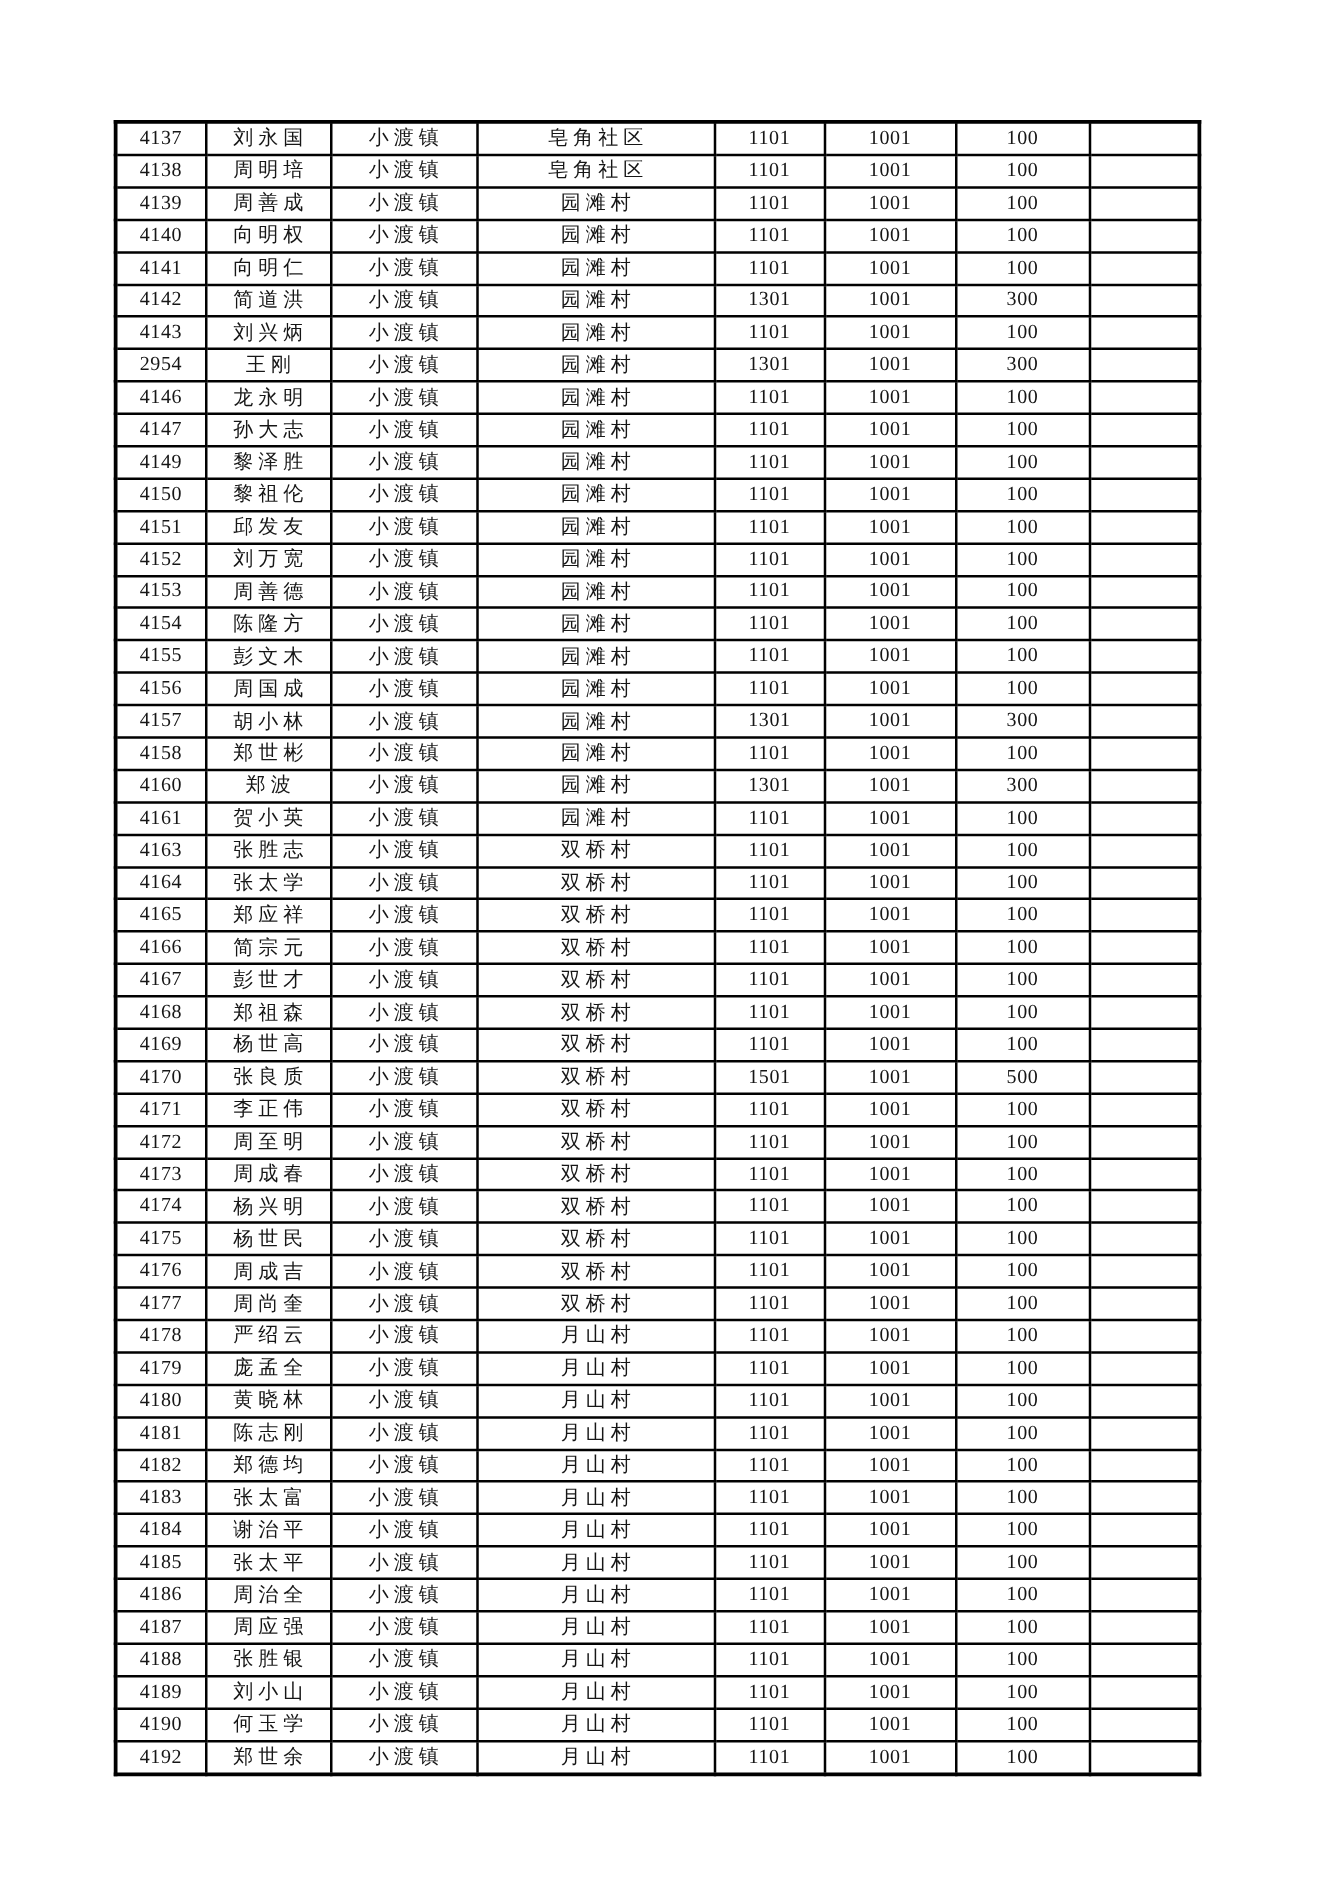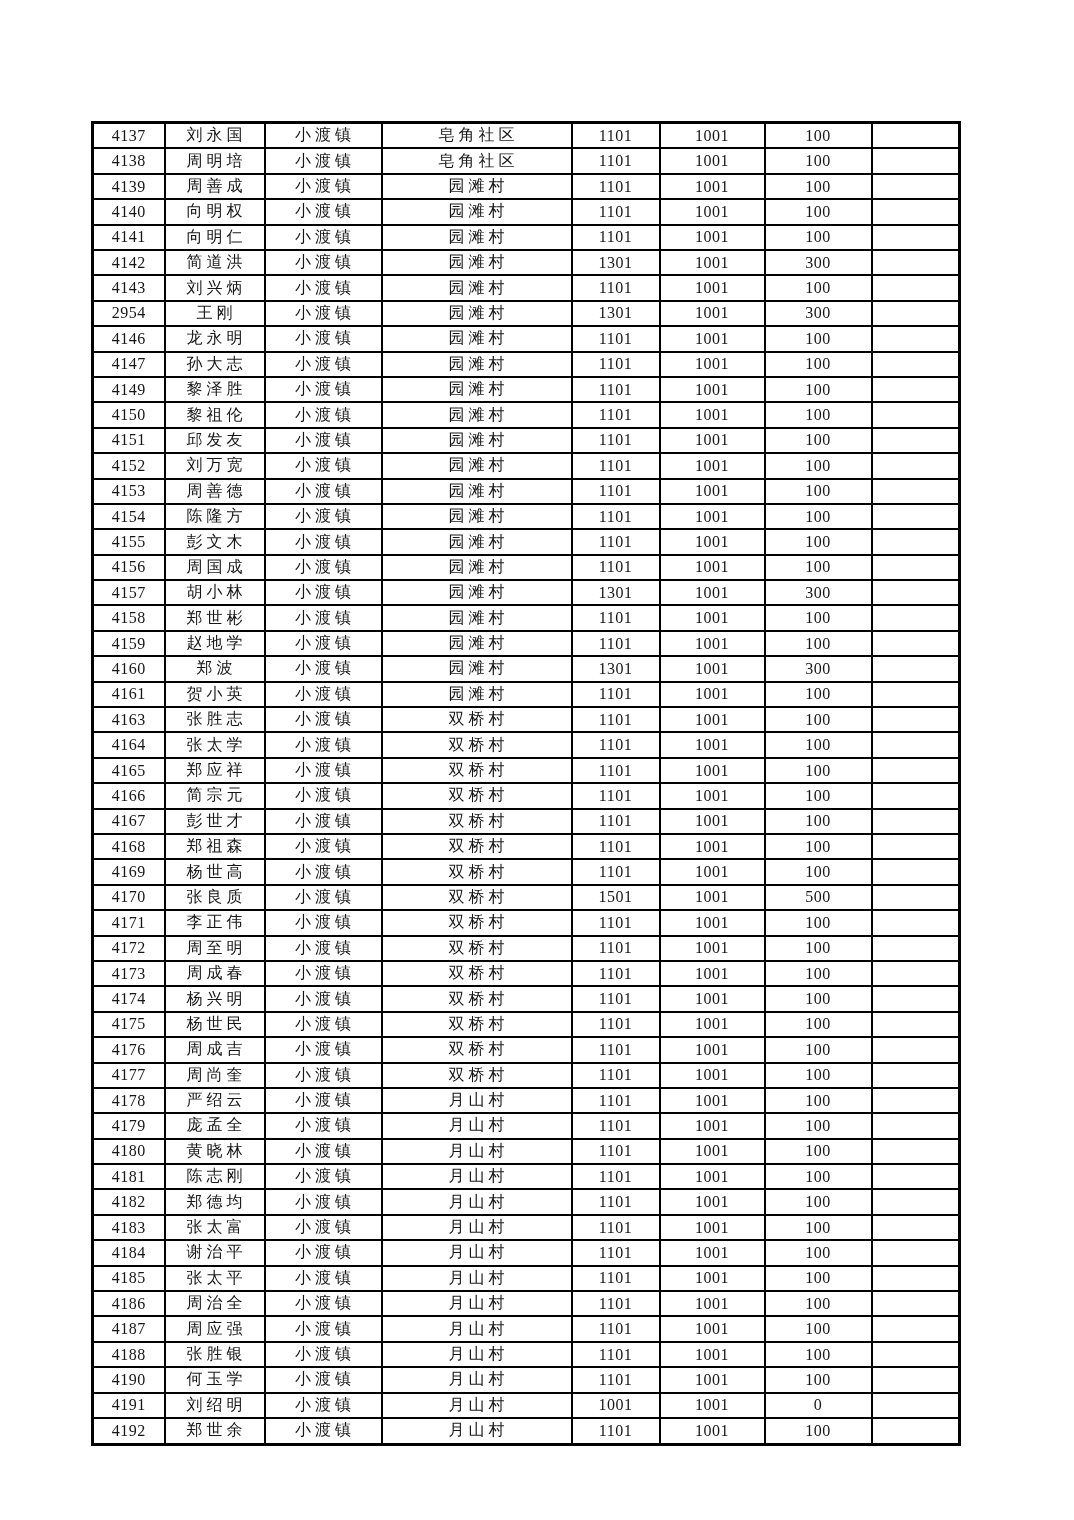--- a/index.html
+++ b/index.html
@@ -17,21 +17,20 @@
     position: absolute;
     left: 91px;
     top: 96px;
   }
   table.roster {
     border-collapse: collapse;
     table-layout: fixed;
     width: 867px;
     height: 1325px;
     border: 3px solid #000000;
-    margin-top: 25px;
   }
   table.roster td {
     border: 2px solid #000000;
     padding: 0;
     text-align: center;
     vertical-align: middle;
     font-family: "Liberation Serif", "DejaVu Serif", serif;
     font-size: 16px;
     color: #161616;
     white-space: nowrap;
@@ -255,30 +254,20 @@
     <td class="num">4158</td>
     <td class="cn">郑世彬</td>
     <td class="cn">小渡镇</td>
     <td class="cn">园滩村</td>
     <td class="num">1101</td>
     <td class="num">1001</td>
     <td class="num">100</td>
     <td class="blank"></td>
   </tr>
         <tr>
-    <td class="num">4159</td>
-    <td class="cn">赵地学</td>
-    <td class="cn">小渡镇</td>
-    <td class="cn">园滩村</td>
-    <td class="num">1101</td>
-    <td class="num">1001</td>
-    <td class="num">100</td>
-    <td class="blank"></td>
-  </tr>
-        <tr>
     <td class="num">4160</td>
     <td class="cn">郑波</td>
     <td class="cn">小渡镇</td>
     <td class="cn">园滩村</td>
     <td class="num">1301</td>
     <td class="num">1001</td>
     <td class="num">300</td>
     <td class="blank"></td>
   </tr>
         <tr>
@@ -545,37 +534,37 @@
     <td class="num">4188</td>
     <td class="cn">张胜银</td>
     <td class="cn">小渡镇</td>
     <td class="cn">月山村</td>
     <td class="num">1101</td>
     <td class="num">1001</td>
     <td class="num">100</td>
     <td class="blank"></td>
   </tr>
         <tr>
+    <td class="num">4189</td>
+    <td class="cn">刘小山</td>
+    <td class="cn">小渡镇</td>
+    <td class="cn">月山村</td>
+    <td class="num">1101</td>
+    <td class="num">1001</td>
+    <td class="num">100</td>
+    <td class="blank"></td>
+  </tr>
+        <tr>
     <td class="num">4190</td>
     <td class="cn">何玉学</td>
     <td class="cn">小渡镇</td>
     <td class="cn">月山村</td>
     <td class="num">1101</td>
     <td class="num">1001</td>
     <td class="num">100</td>
-    <td class="blank"></td>
-  </tr>
-        <tr>
-    <td class="num">4191</td>
-    <td class="cn">刘绍明</td>
-    <td class="cn">小渡镇</td>
-    <td class="cn">月山村</td>
-    <td class="num">1001</td>
-    <td class="num">1001</td>
-    <td class="num">0</td>
     <td class="blank"></td>
   </tr>
         <tr>
     <td class="num">4192</td>
     <td class="cn">郑世余</td>
     <td class="cn">小渡镇</td>
     <td class="cn">月山村</td>
     <td class="num">1101</td>
     <td class="num">1001</td>
     <td class="num">100</td>

